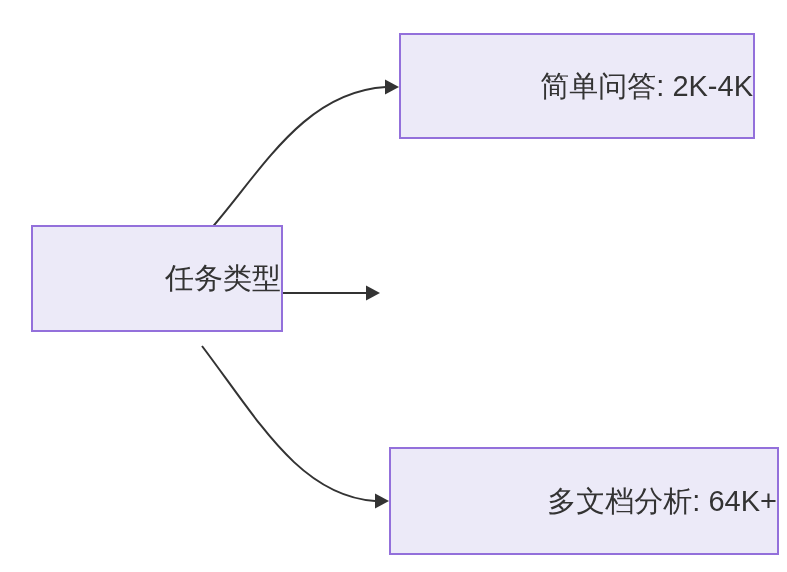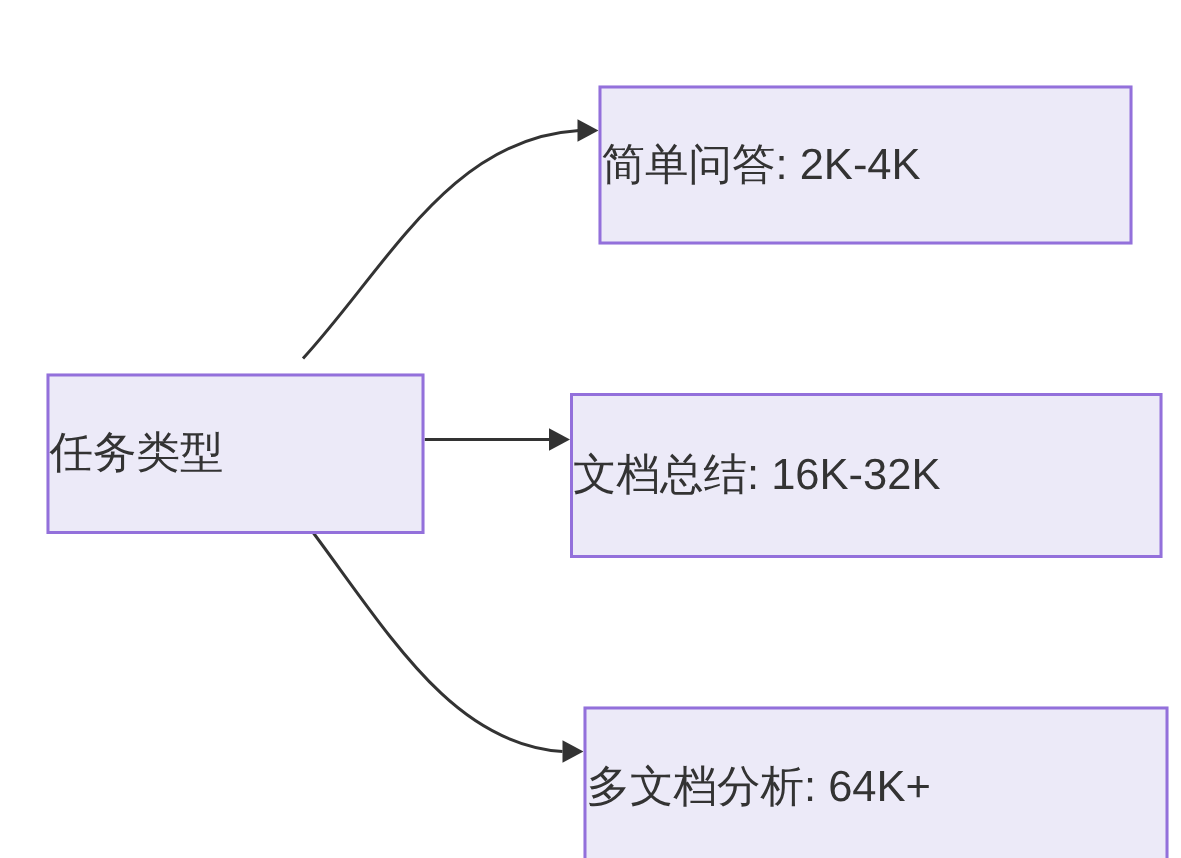--- a/index.html
+++ b/index.html
@@ -25,22 +25,21 @@
     fill: var(--edge, #333);
     stroke: none;
   }
   .node {
     position: absolute;
     box-sizing: border-box;
     background: var(--node-fill, #ECEAF8);
     border: 2px solid var(--node-border, #9370DB);
     display: flex;
     align-items: center;
-    justify-content: flex-start;
-    margin-top: 24px;
+    justify-content: flex-end;
   }
   .node-label {
     color: var(--text, #333);
     font-size: 29px;
     line-height: 1.2;
     white-space: nowrap;
     text-align: center;
   }
   .n-root { left: 31px;  top: 225px; width: 252px; height: 107px; }
   .n-1    { left: 399px; top: 33px;  width: 356px; height: 106px; }
@@ -68,21 +67,18 @@
   </svg>
 
   <div class="node n-root">
     <span class="node-label">任务类型</span>
   </div>
 
   <div class="node n-1">
     <span class="node-label">简单问答: 2K-4K</span>
   </div>
 
-  <div class="node n-2">
-    <span class="node-label">文档总结: 16K-32K</span>
-  </div>
 
   <div class="node n-3">
     <span class="node-label">多文档分析: 64K+</span>
   </div>
 
 </div>
 
 </body></html>

